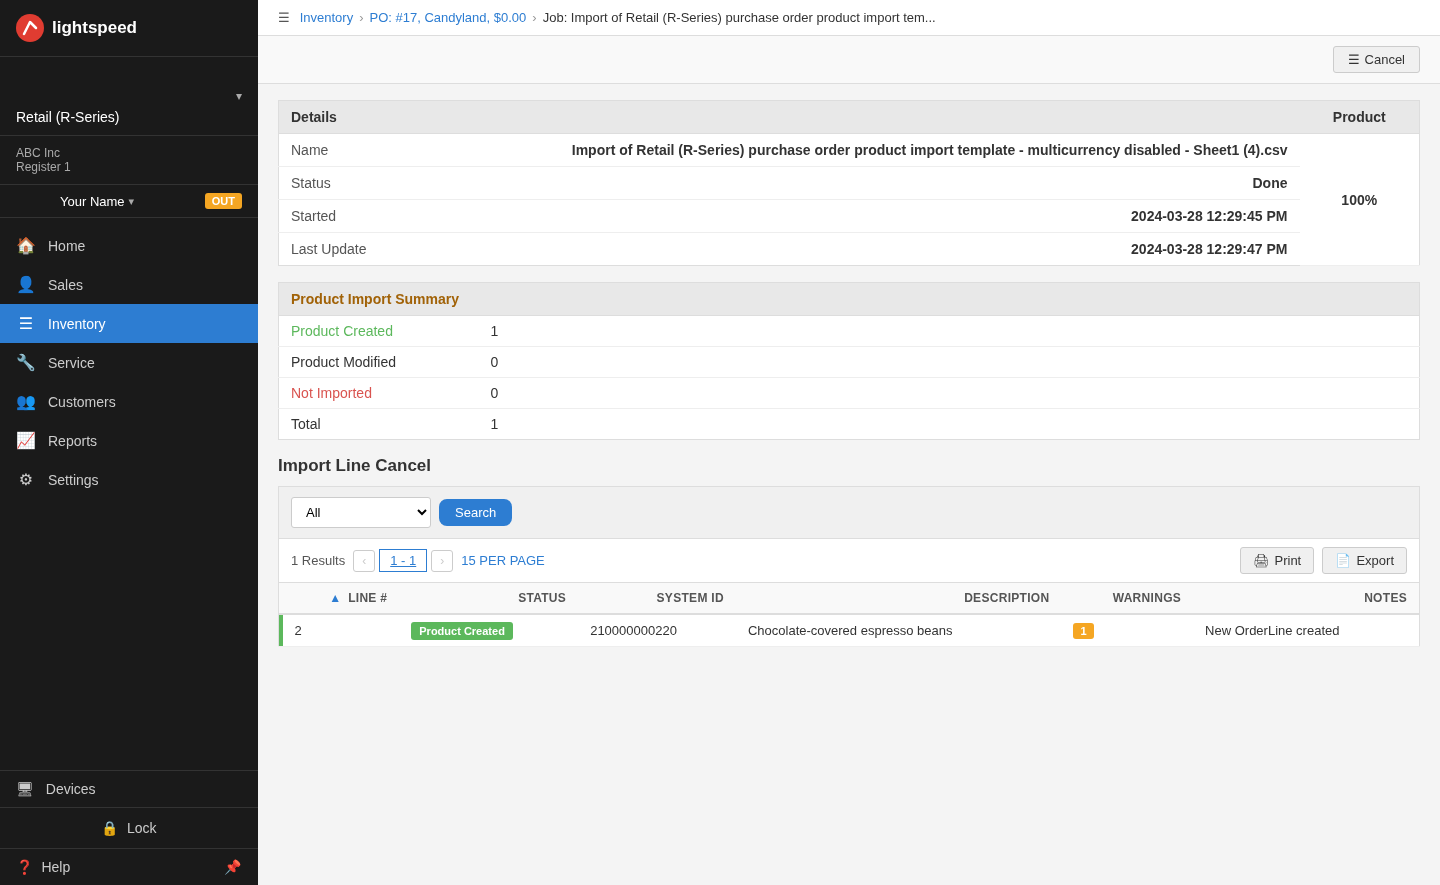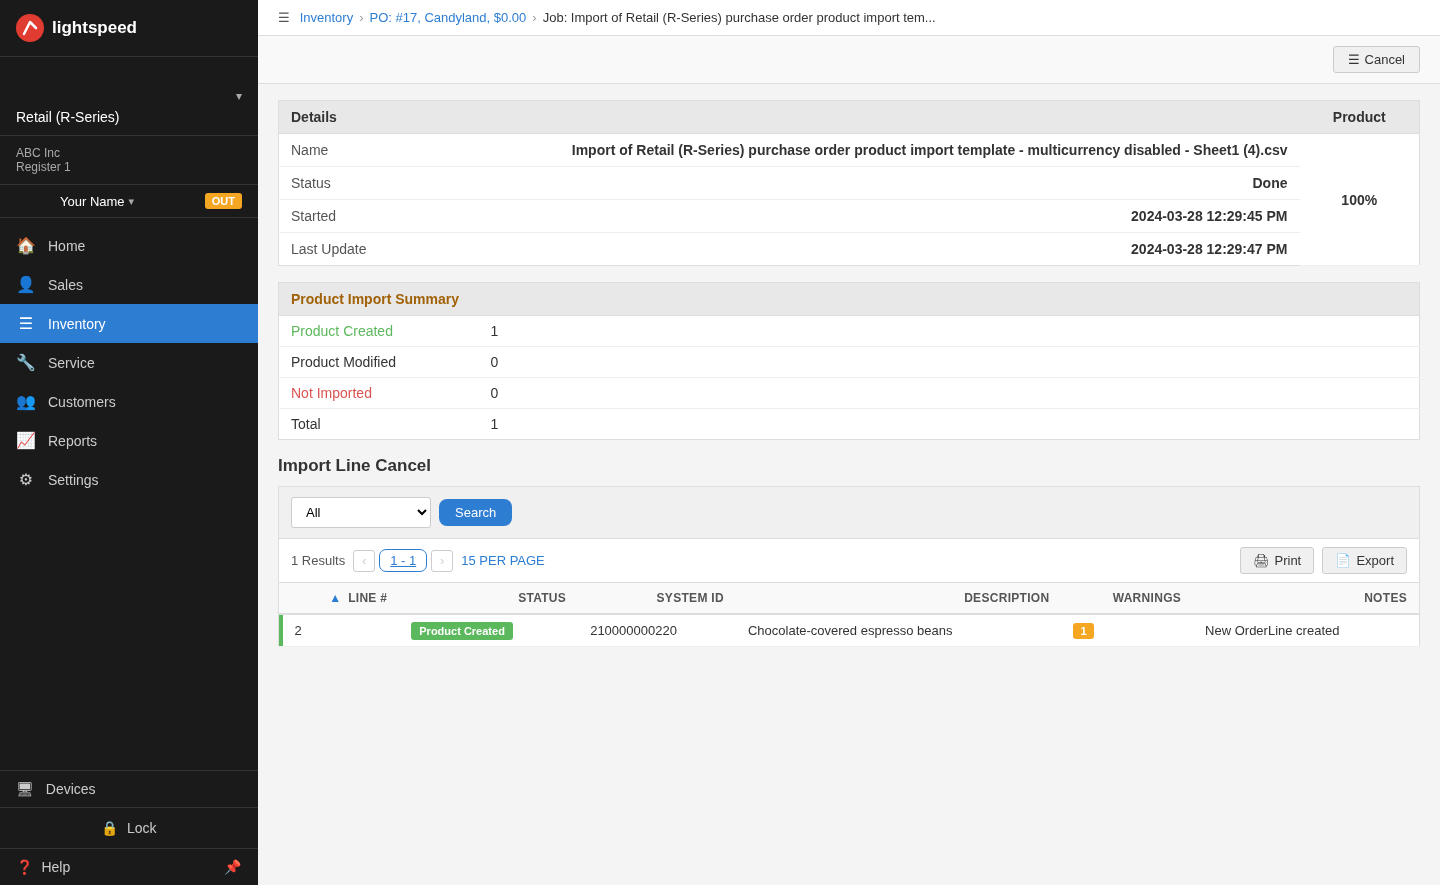--- a/index.html
+++ b/index.html
@@ -282,21 +282,21 @@
       border-radius: 3px;
       cursor: pointer;
       font-size: 12px;
     }
     .page-nav button:disabled { color: #ccc; cursor: default; }
     .page-nav .current-page {
       border: 1px solid #2d7dd2;
       background: #fff;
       color: #2d7dd2;
       padding: 3px 10px;
-      border-radius: 7px;
+      border-radius: 0;
       font-size: 13px;
       text-decoration: underline;
     }
     .per-page-link { color: #2d7dd2; text-decoration: none; font-size: 13px; cursor: pointer; }
     .results-right { display: flex; align-items: center; gap: 8px; }
     .btn-print, .btn-export {
       background: #f0f0f0;
       border: 1px solid #ccc;
       padding: 5px 12px;
       border-radius: 3px;

